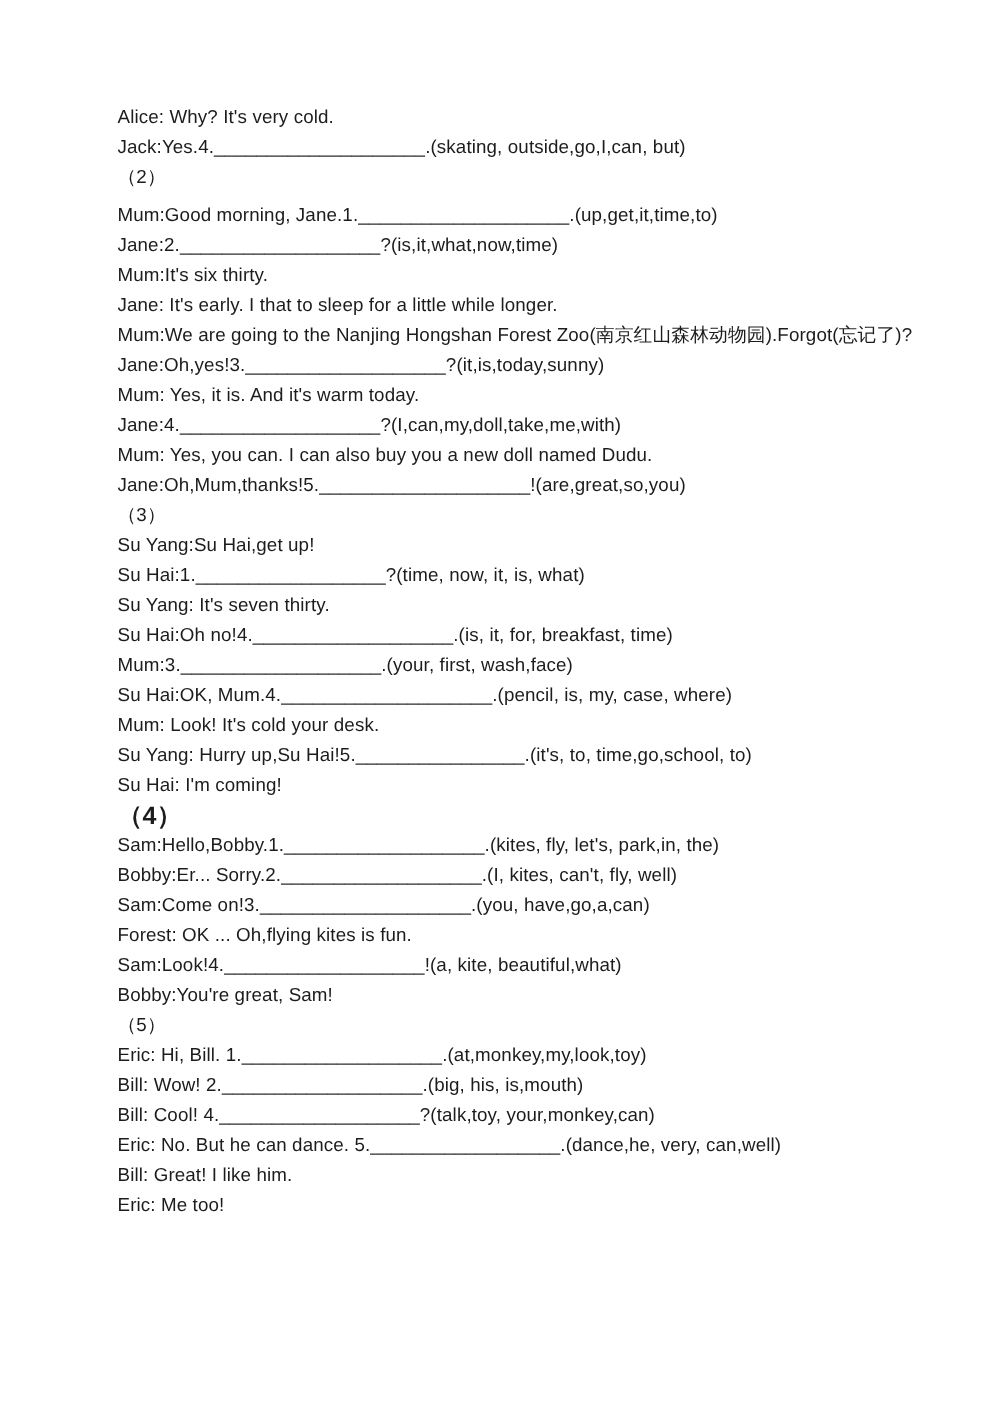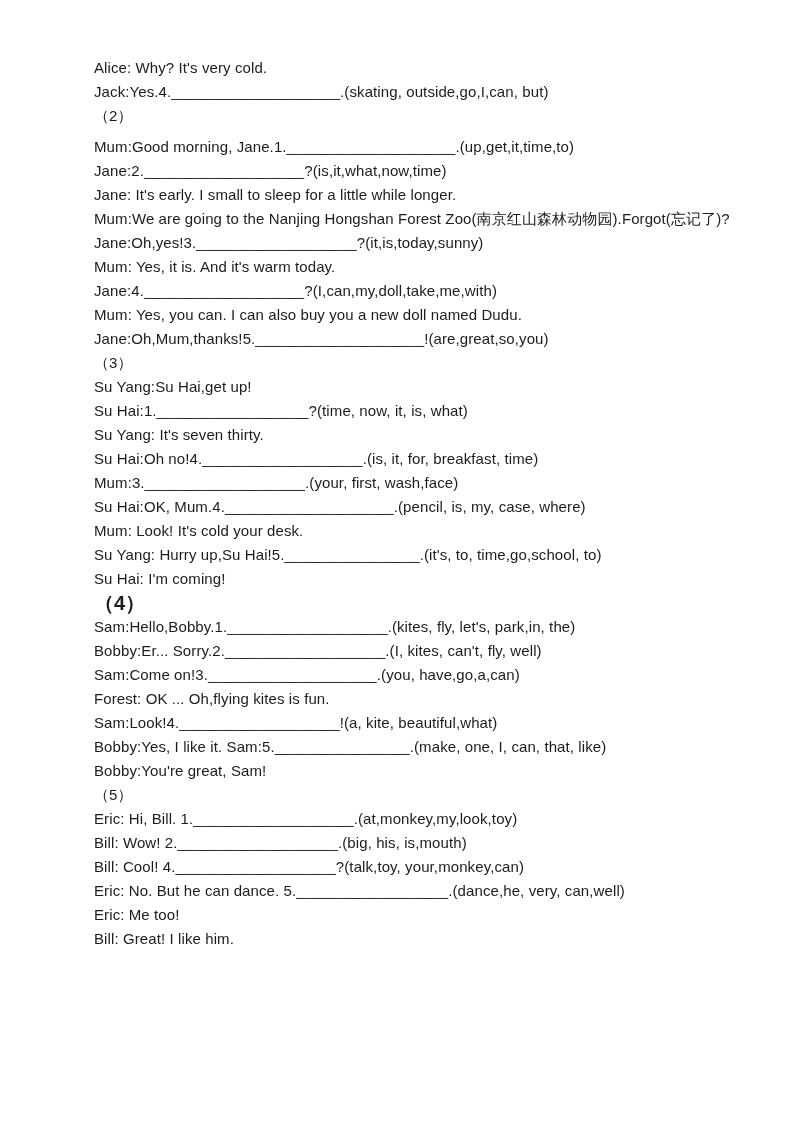--- a/index.html
+++ b/index.html
@@ -12,21 +12,21 @@
     background: #ffffff;
     overflow: hidden;
     font-family: "Liberation Sans", "DejaVu Sans", sans-serif;
   }
   .page {
     position: relative;
     width: 793px;
     height: 1122px;
     background: #ffffff;
     box-sizing: border-box;
-    padding: 56px 40px 0 94px;
+    padding: 82px 40px 0 94px;
   }
   .line {
     font-size: 15px;
     line-height: 24px;
     color: #1c1c1c;
     white-space: nowrap;
     letter-spacing: 0.1px;
   }
   .line.section {
     font-size: 15px;
@@ -40,21 +40,22 @@
 </head>
 <body>
 
 <div class="page">
   <div id="lines-container">
       <div class="line normal">Alice: Why? It's very cold.</div>
       <div class="line normal">Jack:Yes.4.____________________.(skating, outside,go,I,can, but)</div>
       <div class="line section" style="margin-bottom: 7px;">（2）</div>
       <div class="line normal">Mum:Good morning, Jane.1.____________________.(up,get,it,time,to)</div>
       <div class="line normal">Jane:2.___________________?(is,it,what,now,time)</div>
-      <div class="line normal">Jane: It's early. I small to sleep for a little while longer.</div>
+      <div class="line normal">Mum:It's six thirty.</div>
+      <div class="line normal">Jane: It's early. I that to sleep for a little while longer.</div>
       <div class="line normal">Mum:We are going to the Nanjing Hongshan Forest Zoo(南京红山森林动物园).Forgot(忘记了)?</div>
       <div class="line normal">Jane:Oh,yes!3.___________________?(it,is,today,sunny)</div>
       <div class="line normal">Mum: Yes, it is. And it's warm today.</div>
       <div class="line normal">Jane:4.___________________?(I,can,my,doll,take,me,with)</div>
       <div class="line normal">Mum: Yes, you can. I can also buy you a new doll named Dudu.</div>
       <div class="line normal">Jane:Oh,Mum,thanks!5.____________________!(are,great,so,you)</div>
       <div class="line section">（3）</div>
       <div class="line normal">Su Yang:Su Hai,get up!</div>
       <div class="line normal">Su Hai:1.__________________?(time, now, it, is, what)</div>
       <div class="line normal">Su Yang: It's seven thirty.</div>
@@ -63,23 +64,22 @@
       <div class="line normal">Su Hai:OK, Mum.4.____________________.(pencil, is, my, case, where)</div>
       <div class="line normal">Mum: Look! It's cold your desk.</div>
       <div class="line normal">Su Yang: Hurry up,Su Hai!5.________________.(it's, to, time,go,school, to)</div>
       <div class="line normal">Su Hai: I'm coming!</div>
       <div class="line section-bold">（4）</div>
       <div class="line normal">Sam:Hello,Bobby.1.___________________.(kites, fly, let's, park,in, the)</div>
       <div class="line normal">Bobby:Er... Sorry.2.___________________.(I, kites, can't, fly, well)</div>
       <div class="line normal">Sam:Come on!3.____________________.(you, have,go,a,can)</div>
       <div class="line normal">Forest: OK ... Oh,flying kites is fun.</div>
       <div class="line normal">Sam:Look!4.___________________!(a, kite, beautiful,what)</div>
-      <div class="line normal">Bobby:Yes, I like it. Sam:5.________________.(make, one, I, can, that, like)</div>
       <div class="line normal">Bobby:You're great, Sam!</div>
       <div class="line section">（5）</div>
       <div class="line normal">Eric: Hi, Bill. 1.___________________.(at,monkey,my,look,toy)</div>
       <div class="line normal">Bill: Wow! 2.___________________.(big, his, is,mouth)</div>
       <div class="line normal">Bill: Cool! 4.___________________?(talk,toy, your,monkey,can)</div>
       <div class="line normal">Eric: No. But he can dance. 5.__________________.(dance,he, very, can,well)</div>
+      <div class="line normal">Bill: Great! I like him.</div>
       <div class="line normal">Eric: Me too!</div>
-      <div class="line normal">Bill: Great! I like him.</div>
     </div>
 </div>
 
 </body></html>

